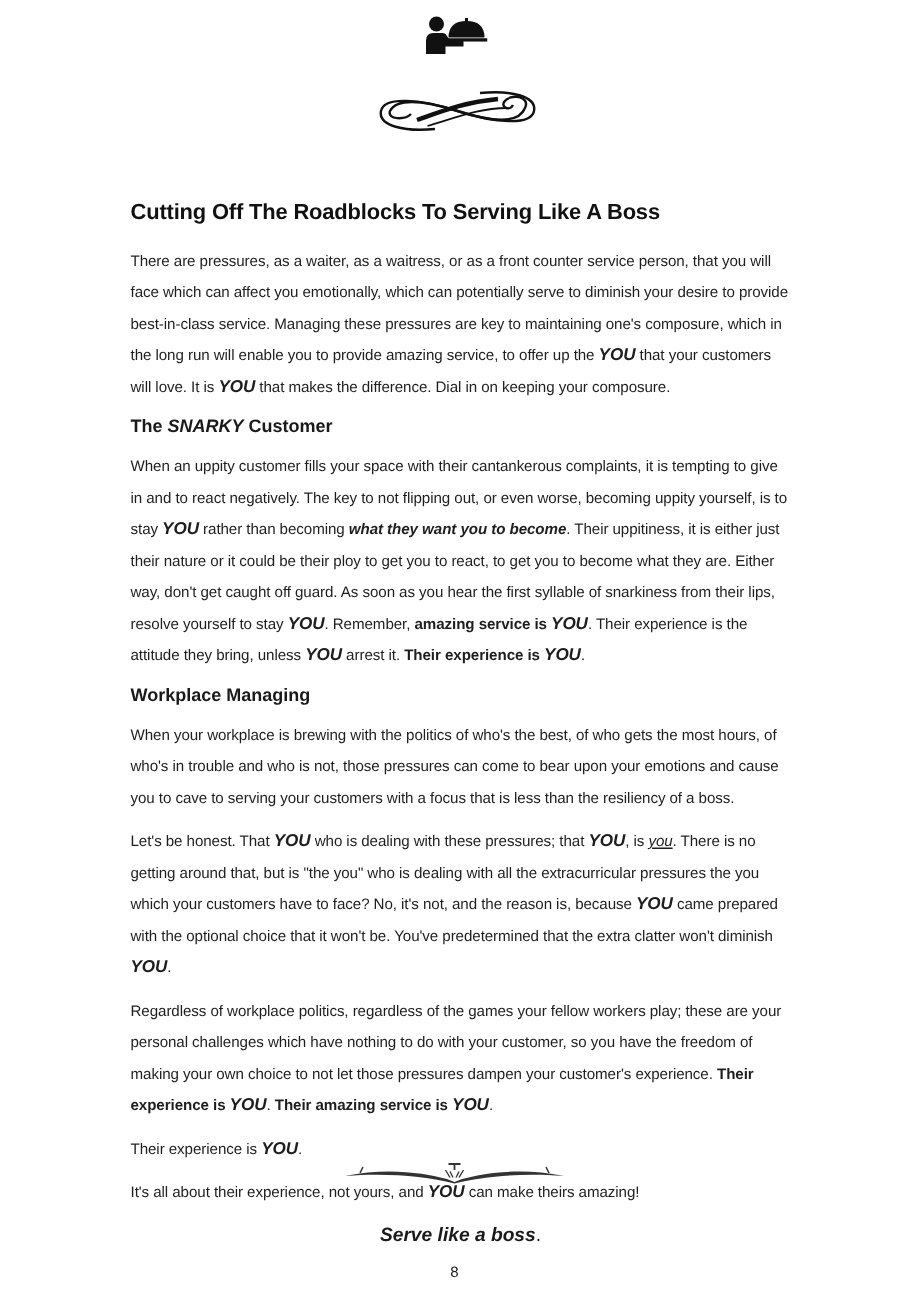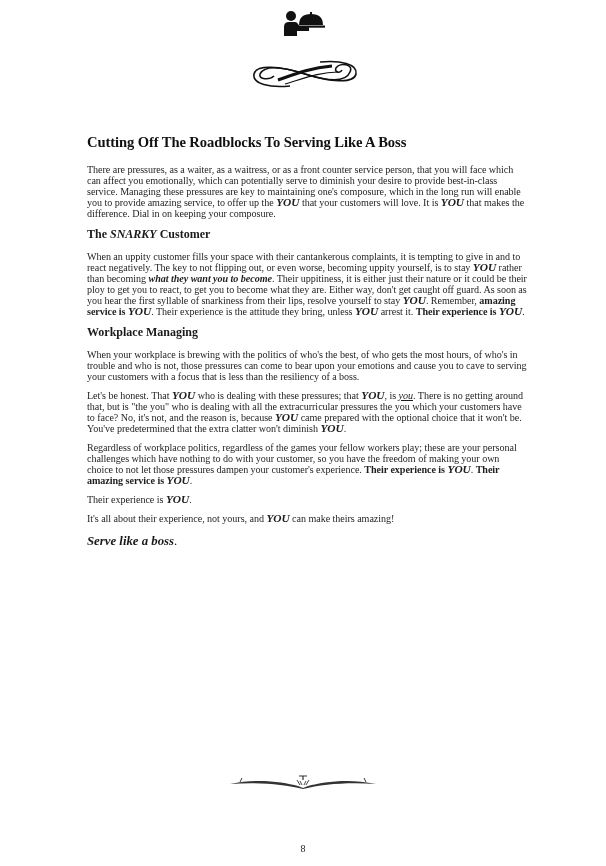--- a/index.html
+++ b/index.html
@@ -13,21 +13,20 @@
       position: relative;
       overflow: hidden;
       font-family: "Liberation Sans", "DejaVu Sans", sans-serif;
       color: #1a1a1a;
     }
     .page {
       position: absolute;
       left: 0; top: 0;
       width: 606px; height: 866px;
       background: #fff;
-      font-family: Liberation Serif, serif;
     }
     .waiter-icon {
       position: absolute;
       left: 283px; top: 10px;
       width: 42px; height: 26px;
     }
     .flourish-top {
       position: absolute;
       left: 250px; top: 58px;
       width: 110px; height: 32px;
@@ -41,38 +40,39 @@
     .title {
       font-size: 14.6px;
       font-weight: bold;
       color: #111;
       margin: 0 0 12px 0;
       letter-spacing: -0.1px;
       line-height: 20px;
     }
     .para {
       font-size: 10.1px;
-      line-height: 11px;
+      line-height: 21px;
       margin: 0 0 8px 0;
       letter-spacing: -0.05px;
       color: #1e1e1e;
     }
     .subhead {
       font-size: 12px;
       font-weight: bold;
       line-height: 15px;
       margin: 0 0 9px 0;
       color: #1a1a1a;
     }
     .closing {
       font-size: 12.8px;
       font-weight: bold;
       font-style: italic;
       margin: 4px 0 0 0;
       line-height: 18px;
+      text-align: center;
     }
     .closing .plain {
       font-weight: normal;
       font-style: normal;
     }
     .r-b { font-weight: bold; text-align: center; }
     .r-i { font-style: italic; }
     .r-you { font-weight: bold; font-style: italic; font-size: 11.4px; }
     .r-u { text-decoration: underline; font-style: italic; }
     .flourish-bottom {

